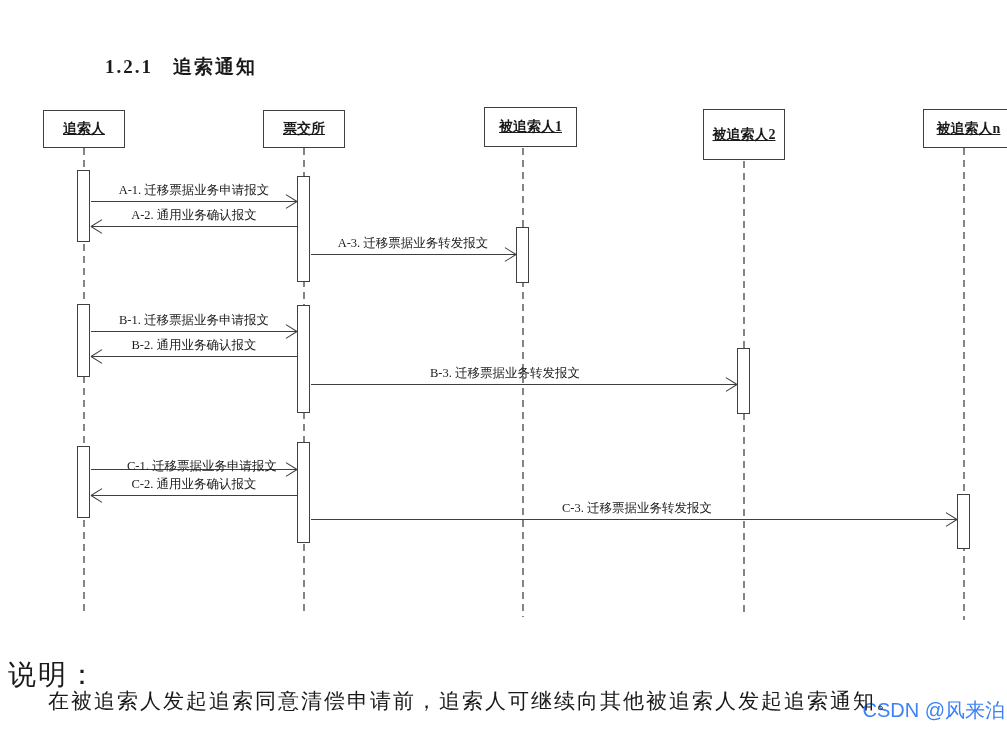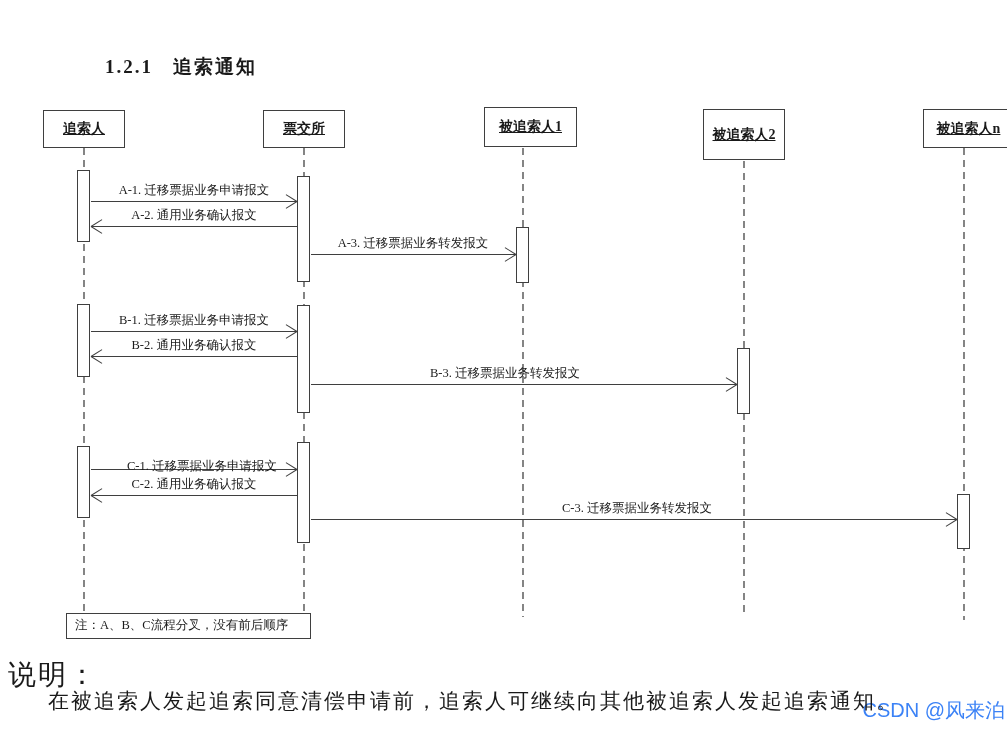--- a/index.html
+++ b/index.html
@@ -136,20 +136,19 @@
   <div class="mlabel t-a1">A-1. 迁移票据业务申请报文</div>
   <div class="mlabel t-a2">A-2. 通用业务确认报文</div>
   <div class="mlabel t-a3">A-3. 迁移票据业务转发报文</div>
   <div class="mlabel t-b1">B-1. 迁移票据业务申请报文</div>
   <div class="mlabel t-b2">B-2. 通用业务确认报文</div>
   <div class="mlabel t-b3">B-3. 迁移票据业务转发报文</div>
   <div class="mlabel t-c1">C-1. 迁移票据业务申请报文</div>
   <div class="mlabel t-c2">C-2. 通用业务确认报文</div>
   <div class="mlabel t-c3">C-3. 迁移票据业务转发报文</div>
 
-  <div class="note">注：A、B、C流程分叉，没有前后顺序</div>
 
   <div class="expl-label">说明：</div>
   <div class="expl-text">在被追索人发起追索同意清偿申请前，追索人可继续向其他被追索人发起追索通知。</div>
 
   <div class="watermark">CSDN @风来泊</div>
 
 </div>
 
 </body></html>

